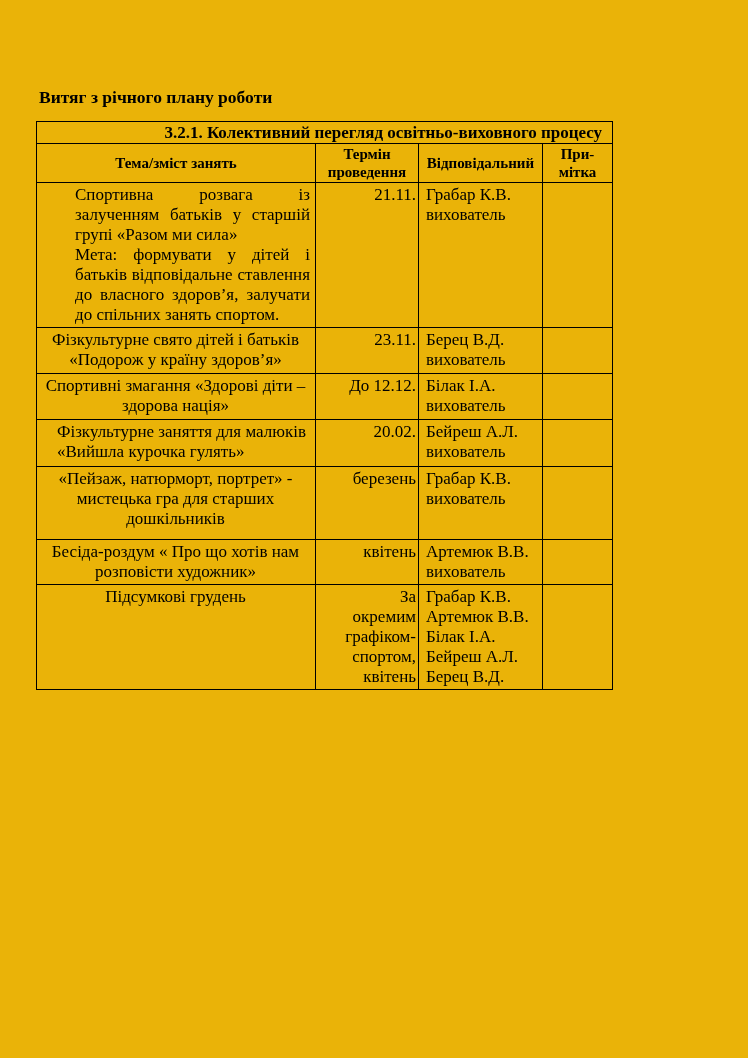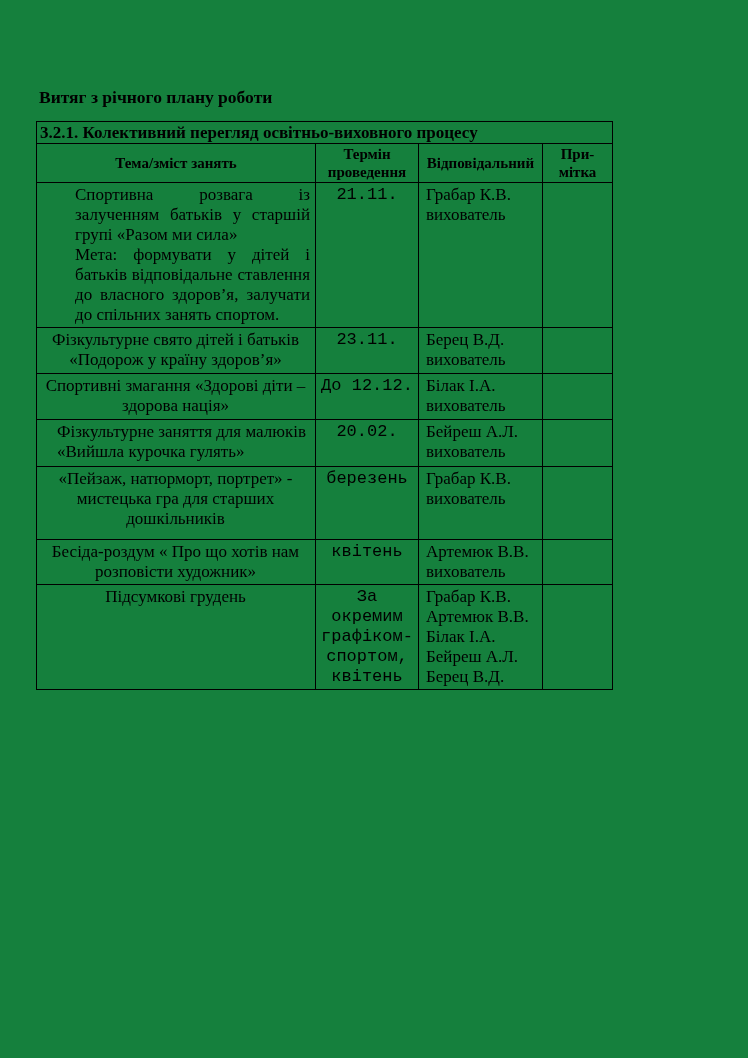--- a/index.html
+++ b/index.html
@@ -4,21 +4,21 @@
 <style>
   html, body {
     margin: 0;
     padding: 0;
     background: #ffffff;
   }
   .page {
     position: relative;
     width: 748px;
     height: 1058px;
-    background: #15803d;
+    background: #eab308;
     color: #000000;
     font-family: "Liberation Serif", serif;
     overflow: hidden;
   }
   .doc-title {
     position: absolute;
     top: 87px;
     left: 39px;
     margin: 0;
     font-size: 17.5px;
@@ -41,43 +41,42 @@
     vertical-align: top;
     white-space: pre-line;
     overflow: hidden;
     font-weight: normal;
   }
   tr.caption-row td {
     height: 19px;
     font-size: 17px;
     line-height: 19px;
     font-weight: bold;
-    text-align: left;
+    text-align: right;
     vertical-align: middle;
-    padding: 1px 3px;
+    padding: 1px 10px;
     white-space: nowrap;
     margin-top: 8px;
   }
   tr.header-row th {
     height: 35px;
     font-size: 15px;
     line-height: 18px;
     font-weight: bold;
     text-align: center;
     vertical-align: middle;
     padding: 1px 2px;
   }
   td.topic-cell { padding: 2px 5px 2px 4px; }
   td.topic-justify { text-align: justify; padding-left: 38px; }
   td.topic-center { text-align: center; }
   td.topic-left { text-align: left; padding-left: 20px; }
   td.term-cell {
-    text-align: center;
+    text-align: right;
     padding: 2px 2px;
-    font-family: Liberation Mono, monospace;
   }
   td.resp-cell {
     text-align: left;
     padding: 2px 2px 2px 7px;
   }
   td.note-cell { padding: 2px 1px; }
   tr.row-h1 { height: 142px; }
   tr.row-h2 { height: 46px; }
   tr.row-h3 { height: 46px; }
   tr.row-h4 { height: 47px; }

